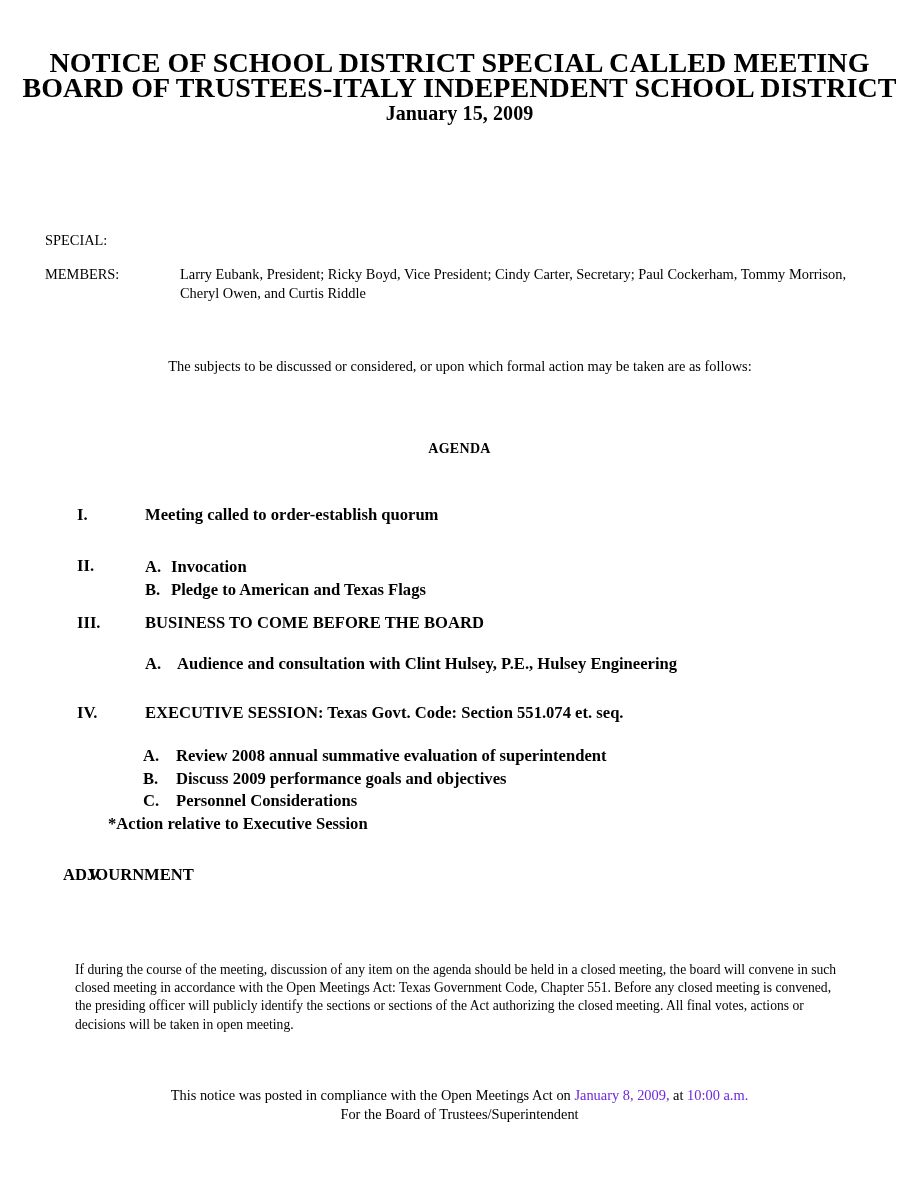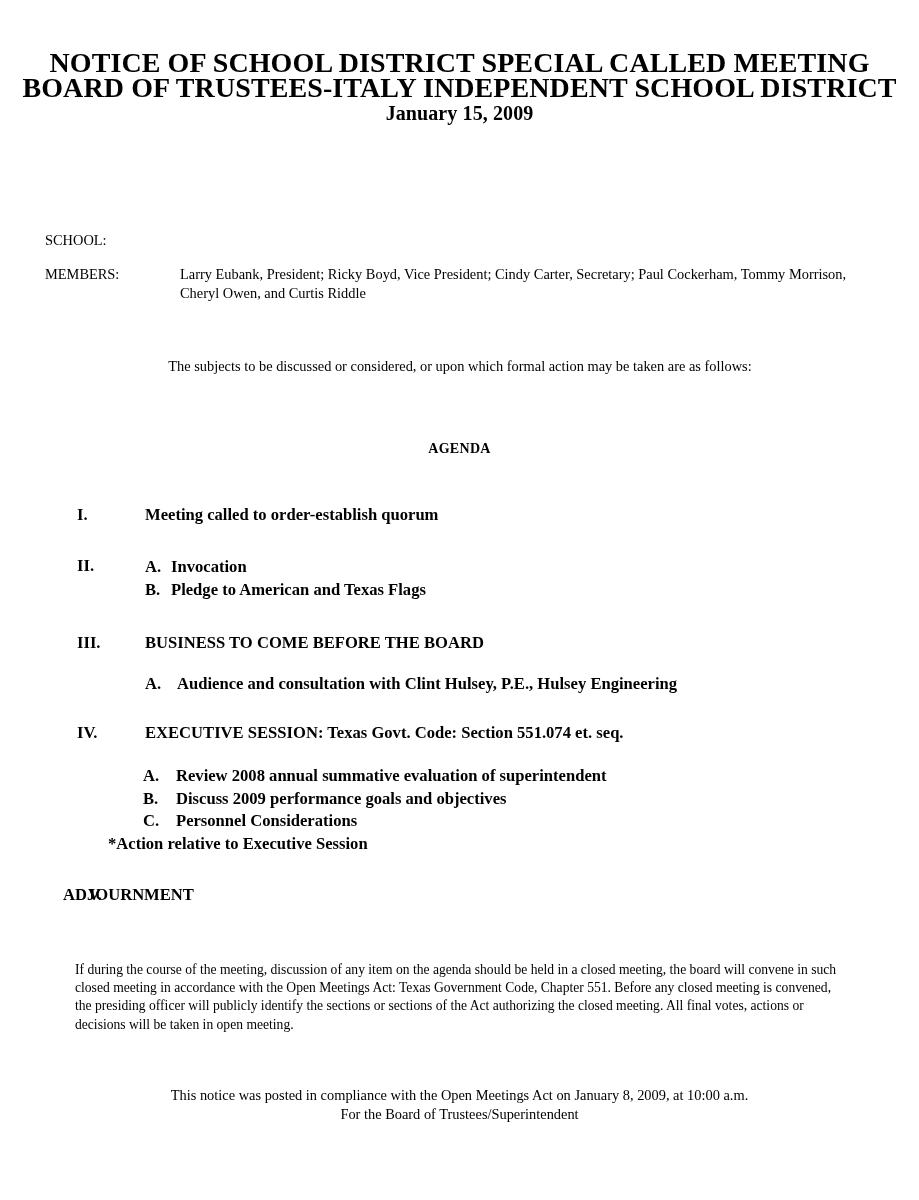--- a/index.html
+++ b/index.html
@@ -135,21 +135,21 @@
     line-height: 22.5px;
   }
   .sub-list li .letter {
     width: 26px;
     flex: 0 0 26px;
   }
 
   
   .blk-1  { margin-top: 0px; }
   .blk-2  { margin-top: 31px; }
-  .blk-3  { margin-top: 32px; }
+  .blk-3  { margin-top: 12px; }
   .blk-4  { margin-top: 29px; }
   .blk-5  { margin-top: 30px; }
 
   .item-3-sub {
     margin-left: 145px;
     margin-top: 21px;
     font-weight: bold;
     font-size: 16.6px;
     display: flex;
     white-space: nowrap;
@@ -199,37 +199,37 @@
     display: block;
   }
   .footer .signer {
     display: block;
     margin-top: 19px;
   }
   .footer .signer-role {
     display: block;
   }
   .blue {
-    color: #000000;
+    color: #6d28d9;
   }
 </style>
 </head>
 <body>
 
 <div class="page">
 
   <div class="doc-header">
     <div class="hline">NOTICE OF SCHOOL DISTRICT SPECIAL CALLED MEETING</div>
     <div class="hline">BOARD OF TRUSTEES-ITALY INDEPENDENT SCHOOL DISTRICT</div>
     <div class="hline date">January 15, 2009</div>
   </div>
 
   <div class="meta-block">
     <div class="meta-row">
-      <div class="meta-label">SCHOOL:</div>
+      <div class="meta-label">SPECIAL:</div>
     </div>
     <div class="meta-row">
       <div class="meta-label">MEMBERS:</div>
       <div class="meta-body">Larry Eubank, President; Ricky Boyd, Vice President; Cindy Carter, Secretary; Paul Cockerham, Tommy Morrison, Cheryl Owen, and Curtis Riddle</div>
     </div>
   </div>
 
   <div class="subjects">
     <span class="line1">The subjects to be discussed or considered, or upon which formal action may be taken are as follows:</span>
   </div>

